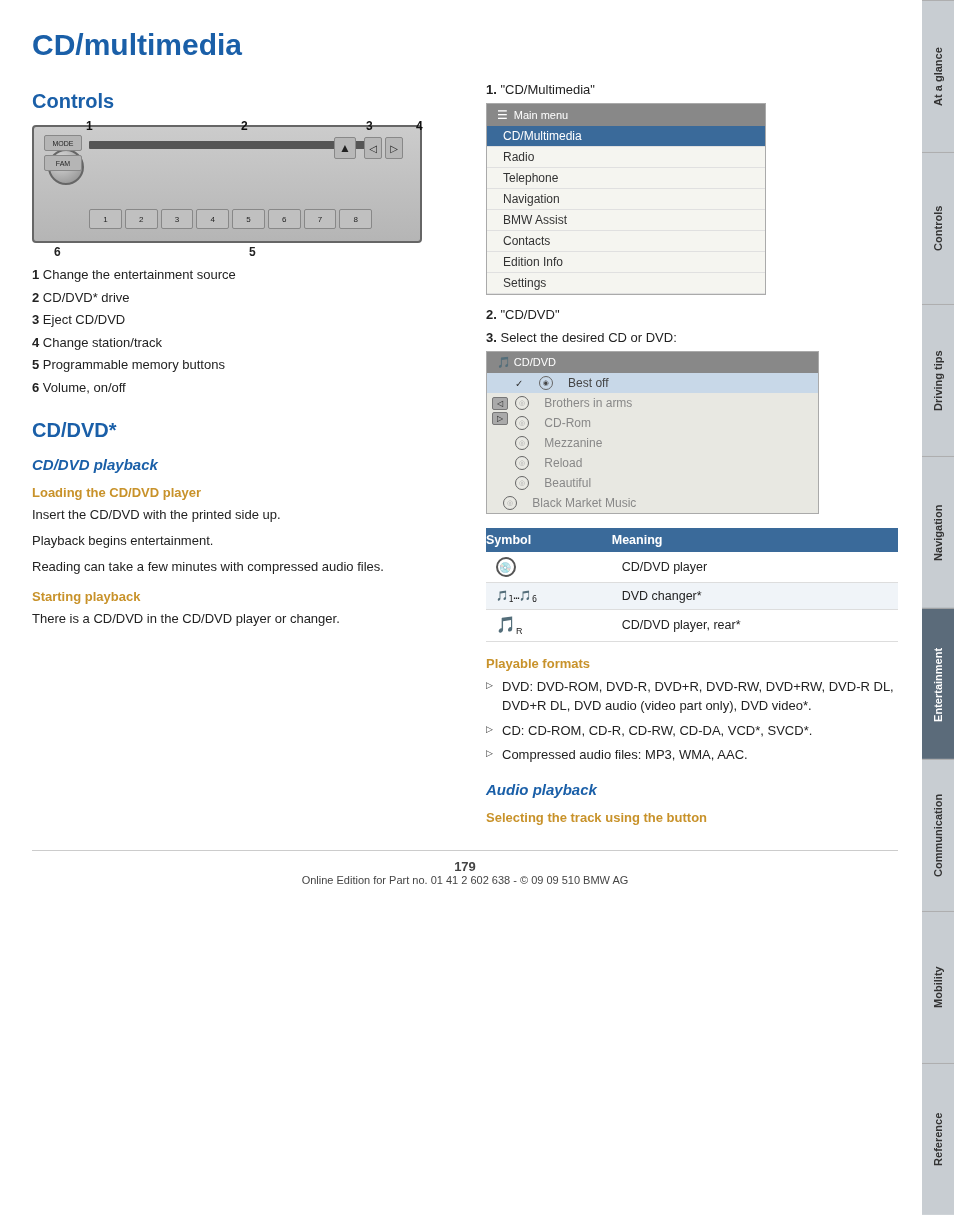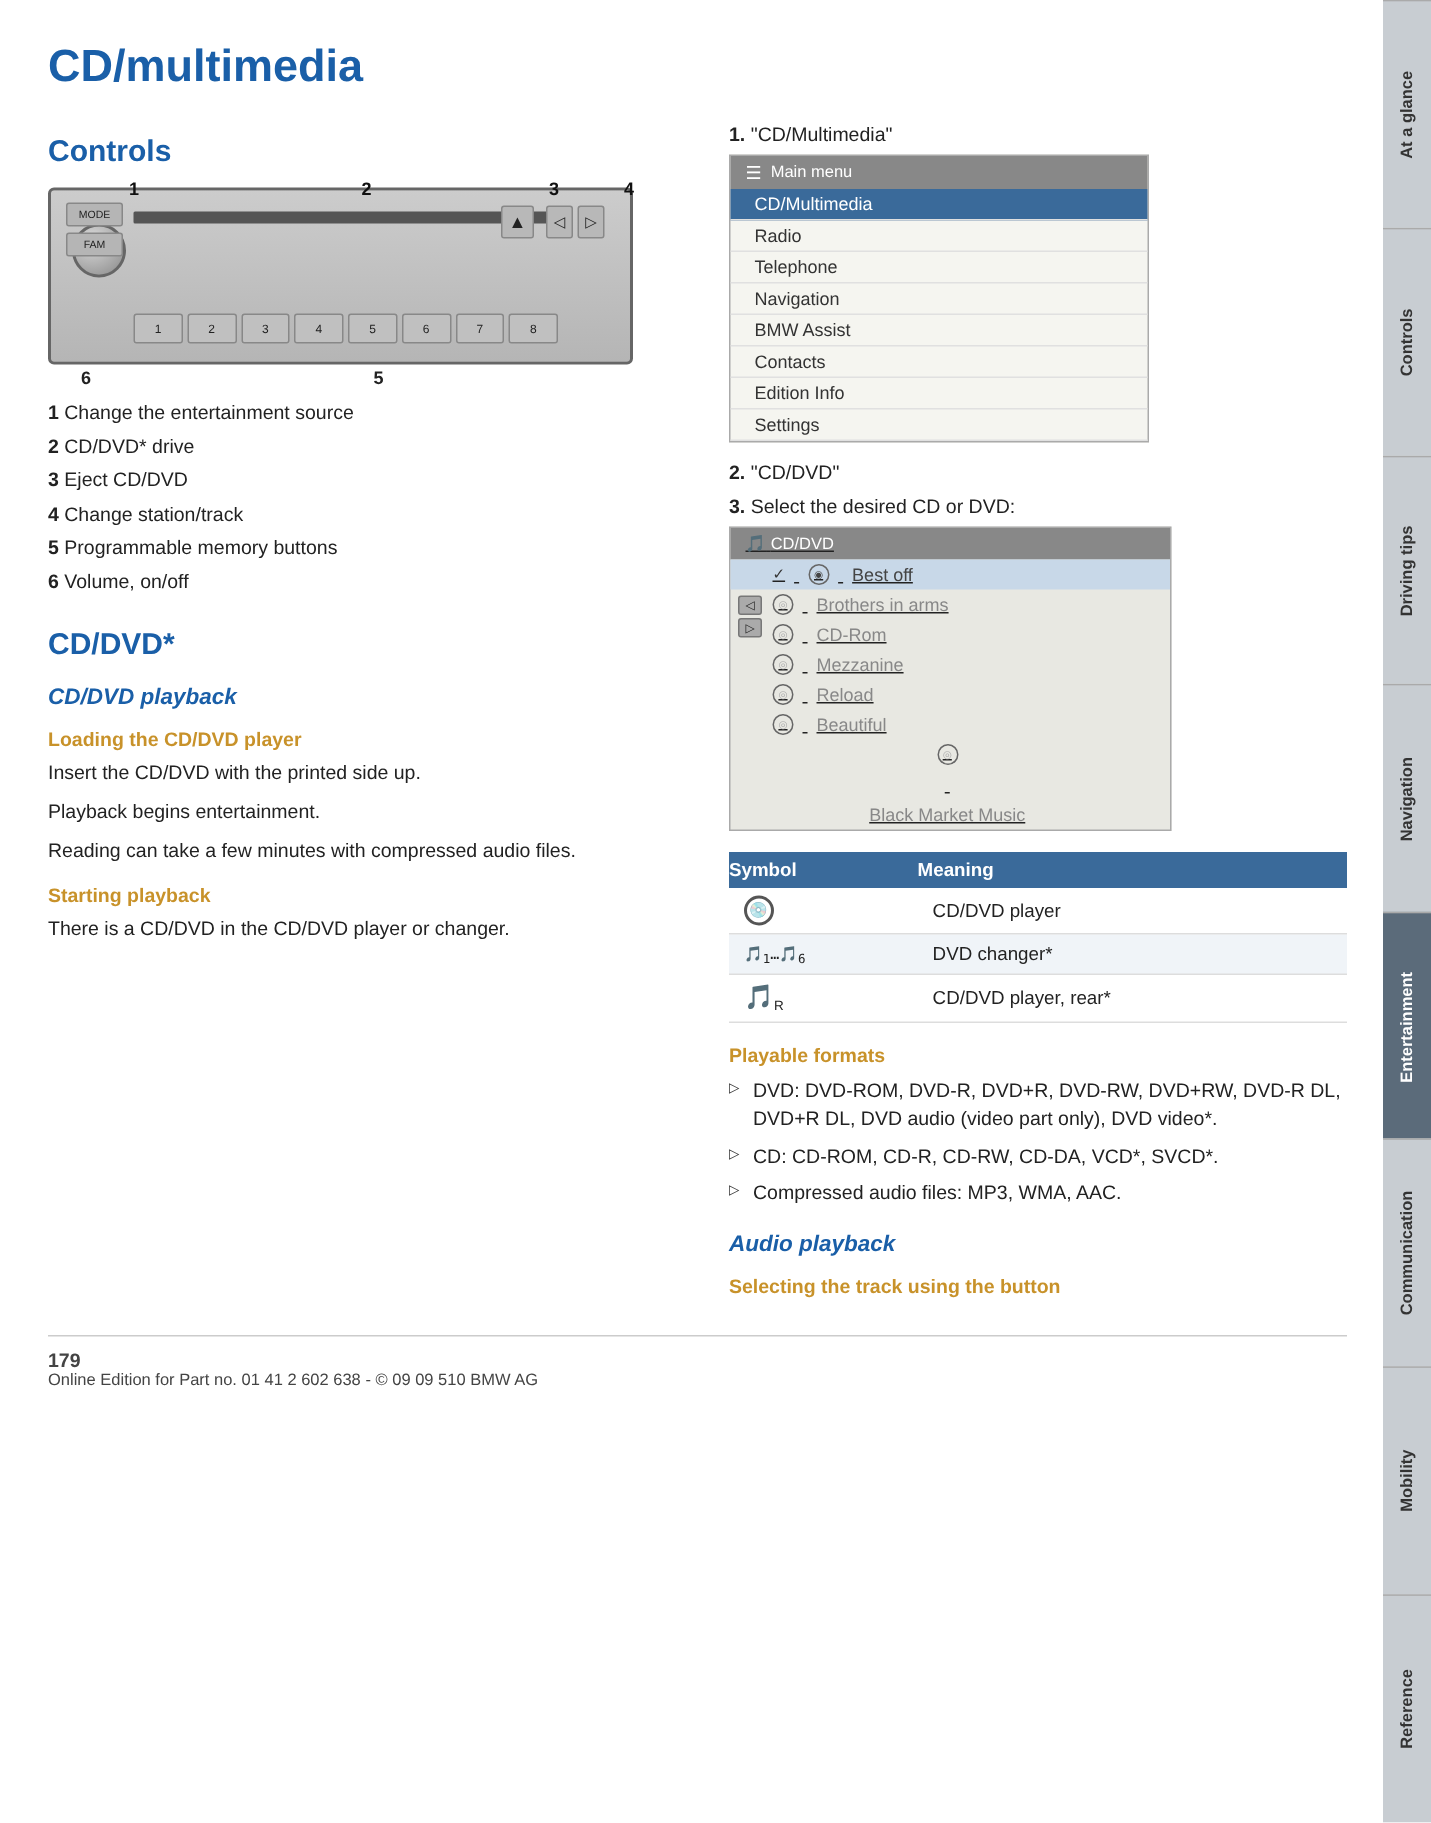--- a/index.html
+++ b/index.html
@@ -134,24 +134,23 @@
     }
     .menu-item.highlighted {
       background: #3a6a9a;
       color: #fff;
     }
 
     
     .cddvd-screenshot {
       border: 1px solid #aaa;
       background: #e8e8e2;
-      width: 295px;
+      width: 333px;
       margin-bottom: 14px;
       font-size: 12px;
-      text-decoration: underline;
     }
     .cddvd-header {
       background: #888;
       color: #fff;
       padding: 4px 10px;
       font-size: 11px;
     }
     .cddvd-item {
       padding: 3px 20px;
       color: #444;
@@ -230,20 +229,21 @@
     
     .step-num {
       font-weight: bold;
     }
     .step-block {
       margin-bottom: 8px;
     }
 
     
     .page-footer {
+      text-align: center;
       font-size: 11px;
       color: #444;
       margin-top: 20px;
       padding-top: 8px;
       border-top: 1px solid #ccc;
     }
     .page-number {
       font-size: 13px;
       font-weight: bold;
     }
@@ -440,21 +440,21 @@
             <span>Mezzanine</span>
           </div>
           <div class="cddvd-item" style="padding-left:28px; color:#888;">
             <span class="icon-circle" style="color:#aaa;">◎</span>&nbsp;
             <span>Reload</span>
           </div>
           <div class="cddvd-item" style="padding-left:28px; color:#888;">
             <span class="icon-circle" style="color:#aaa;">◎</span>&nbsp;
             <span>Beautiful</span>
           </div>
-          <div class="cddvd-item" style="padding-left:16px; color:#888;flex-direction:column;">
+          <div class="cddvd-item" style="padding-left:16px; color:#888;">
             <span class="icon-circle" style="color:#aaa;">◎</span>&nbsp;
             <span>Black Market Music</span>
           </div>
         </div>
       </div>
 
       <table class="symbol-table">
         <thead>
           <tr>
             <th>Symbol</th>

